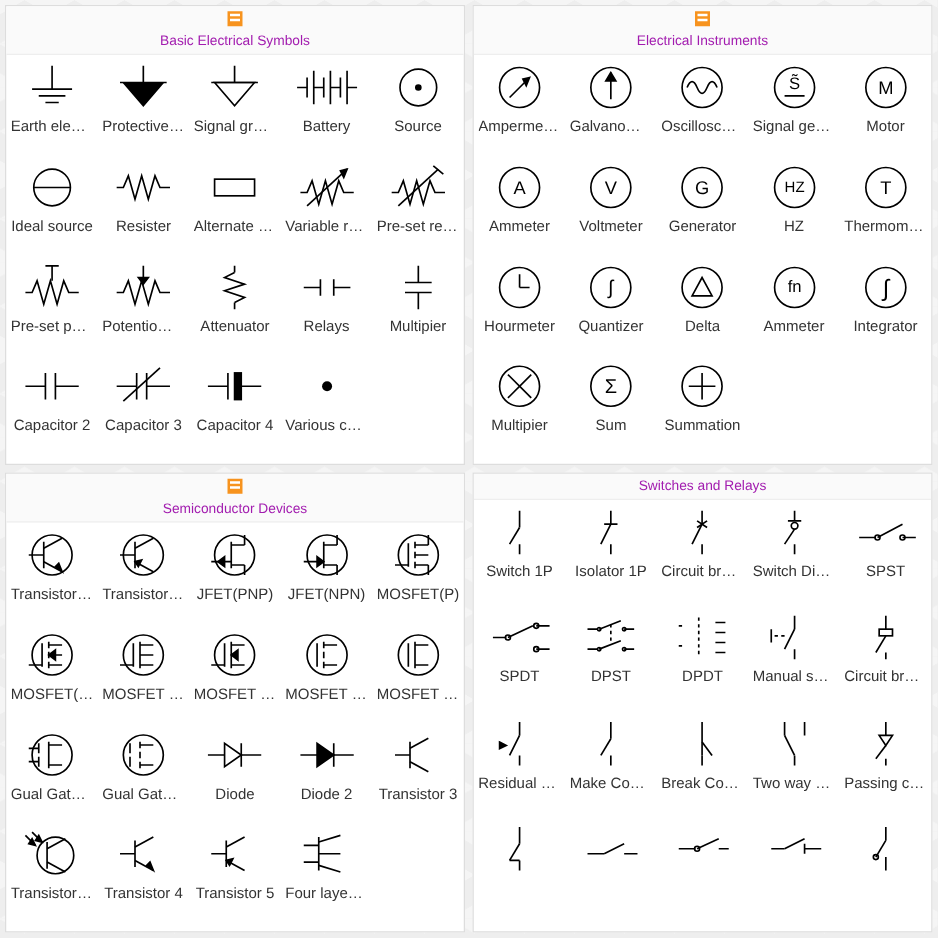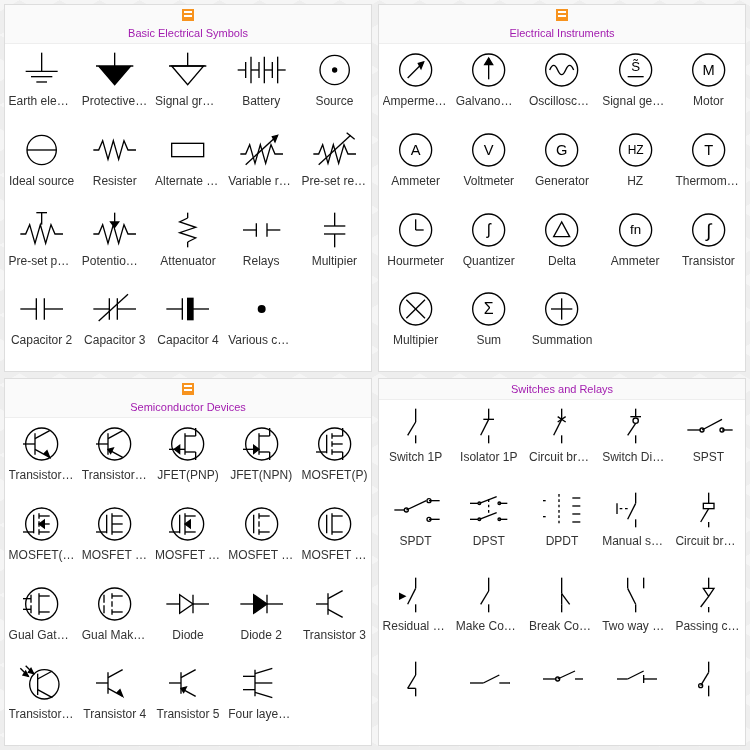--- a/index.html
+++ b/index.html
@@ -435,21 +435,21 @@
         </div>
         <div class="lbl">Ammeter</div>
       </div>
     <div class="cell">
         <div class="sym">
           <svg viewBox="0 0 40 30" stroke="#000" fill="none">
             <circle cx="20" cy="15" r="12"></circle>
             <text x="20" y="20" font-size="14" text-anchor="middle" fill="#000" stroke="none">∫</text>
           </svg>
         </div>
-        <div class="lbl">Transistor</div>
+        <div class="lbl">Integrator</div>
       </div>
     <div class="cell">
         <div class="sym">
           <svg viewBox="0 0 40 30" stroke="#000" fill="none">
             <circle cx="20" cy="15" r="12"></circle>
             <line x1="13" y1="8" x2="27" y2="22"></line>
             <line x1="27" y1="8" x2="13" y2="22"></line>
           </svg>
         </div>
         <div class="lbl">Multipier</div>
@@ -649,21 +649,21 @@
             <circle cx="20" cy="15" r="12"></circle>
             <line x1="12" y1="8" x2="12" y2="14"></line>
             <line x1="12" y1="16" x2="12" y2="22"></line>
             <line x1="18" y1="7" x2="18" y2="11"></line>
             <line x1="18" y1="13" x2="18" y2="17"></line>
             <line x1="18" y1="19" x2="18" y2="23"></line>
             <line x1="18" y1="9" x2="26" y2="9"></line>
             <line x1="18" y1="21" x2="26" y2="21"></line>
           </svg>
         </div>
-        <div class="lbl">Gual Make N</div>
+        <div class="lbl">Gual Gate N</div>
       </div>
     <div class="cell">
         <div class="sym">
           <svg viewBox="0 0 40 30" stroke="#000" fill="none">
             <line x1="4" y1="15" x2="14" y2="15"></line>
             <path d="M14 8 L14 22 L24 15 Z"></path>
             <line x1="24" y1="8" x2="24" y2="22"></line>
             <line x1="24" y1="15" x2="36" y2="15"></line>
           </svg>
         </div>

